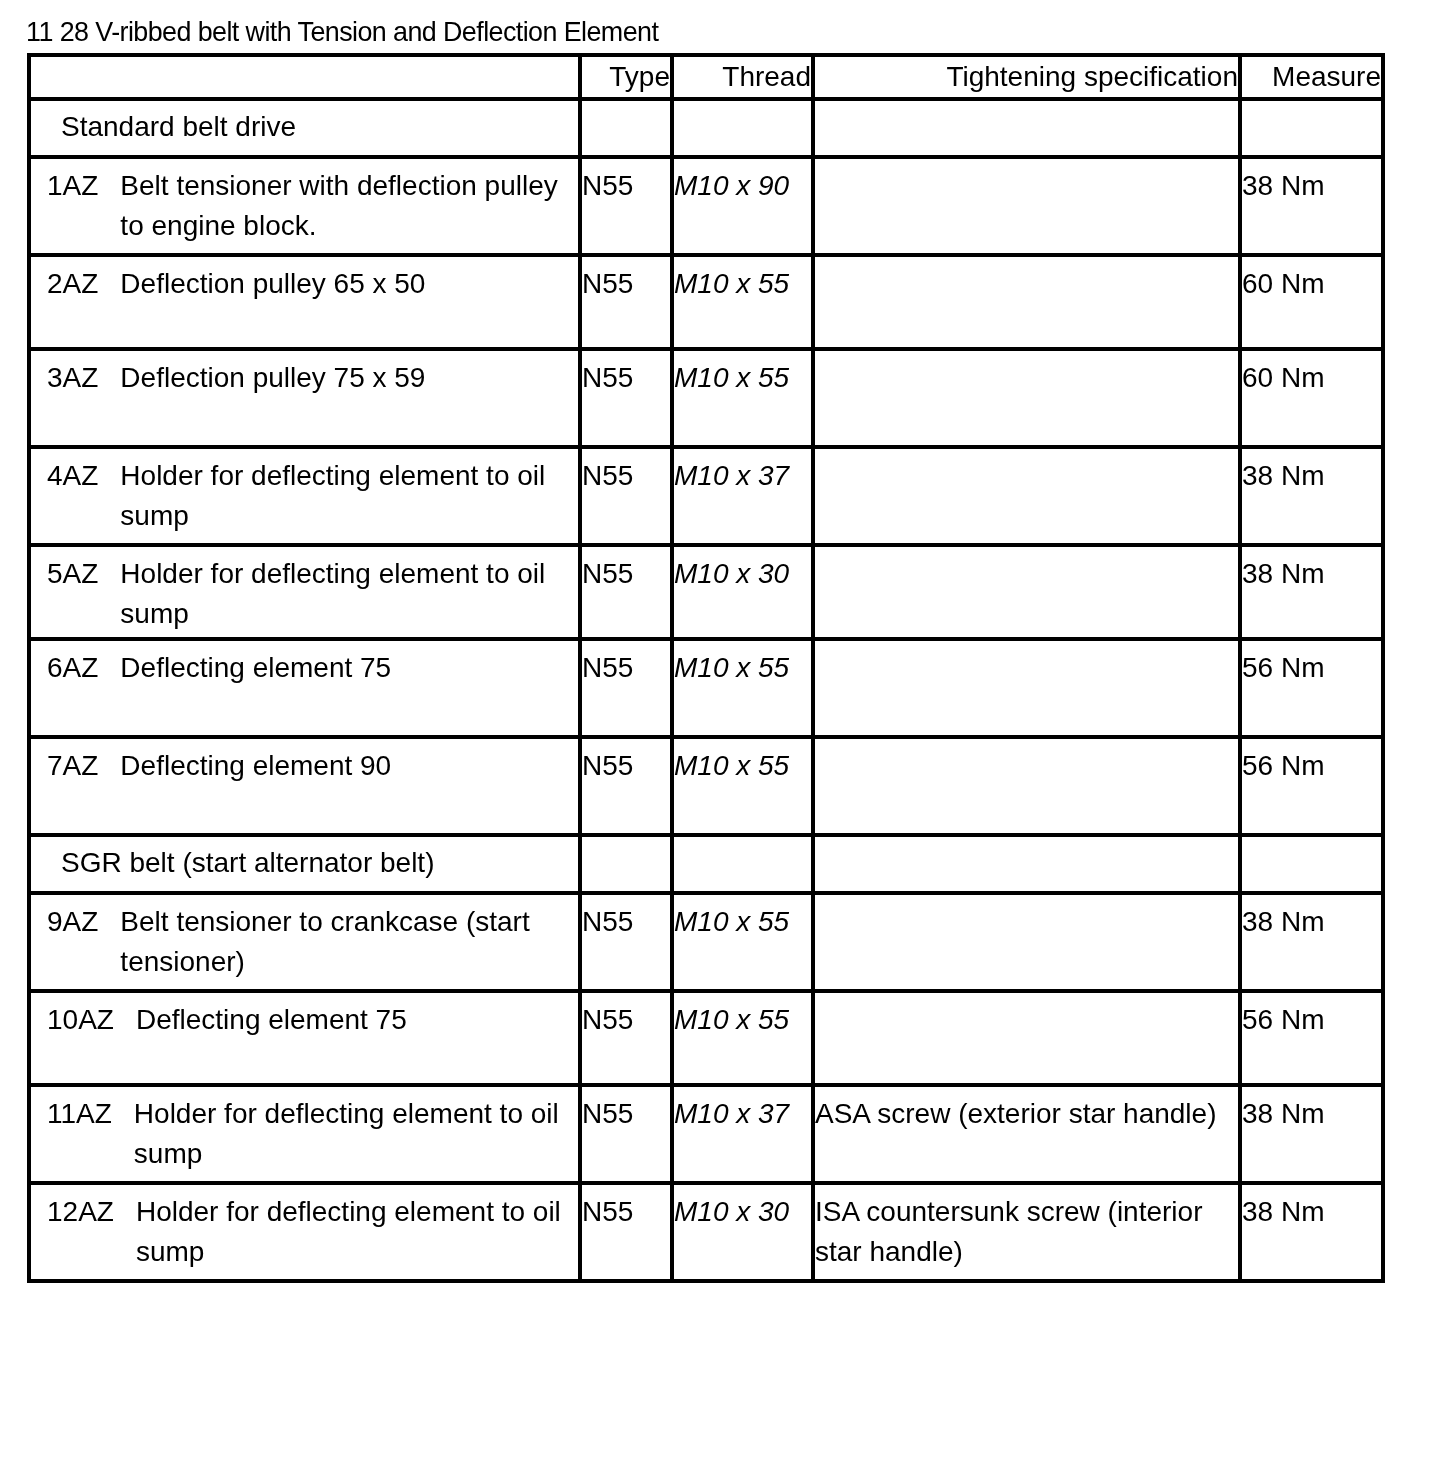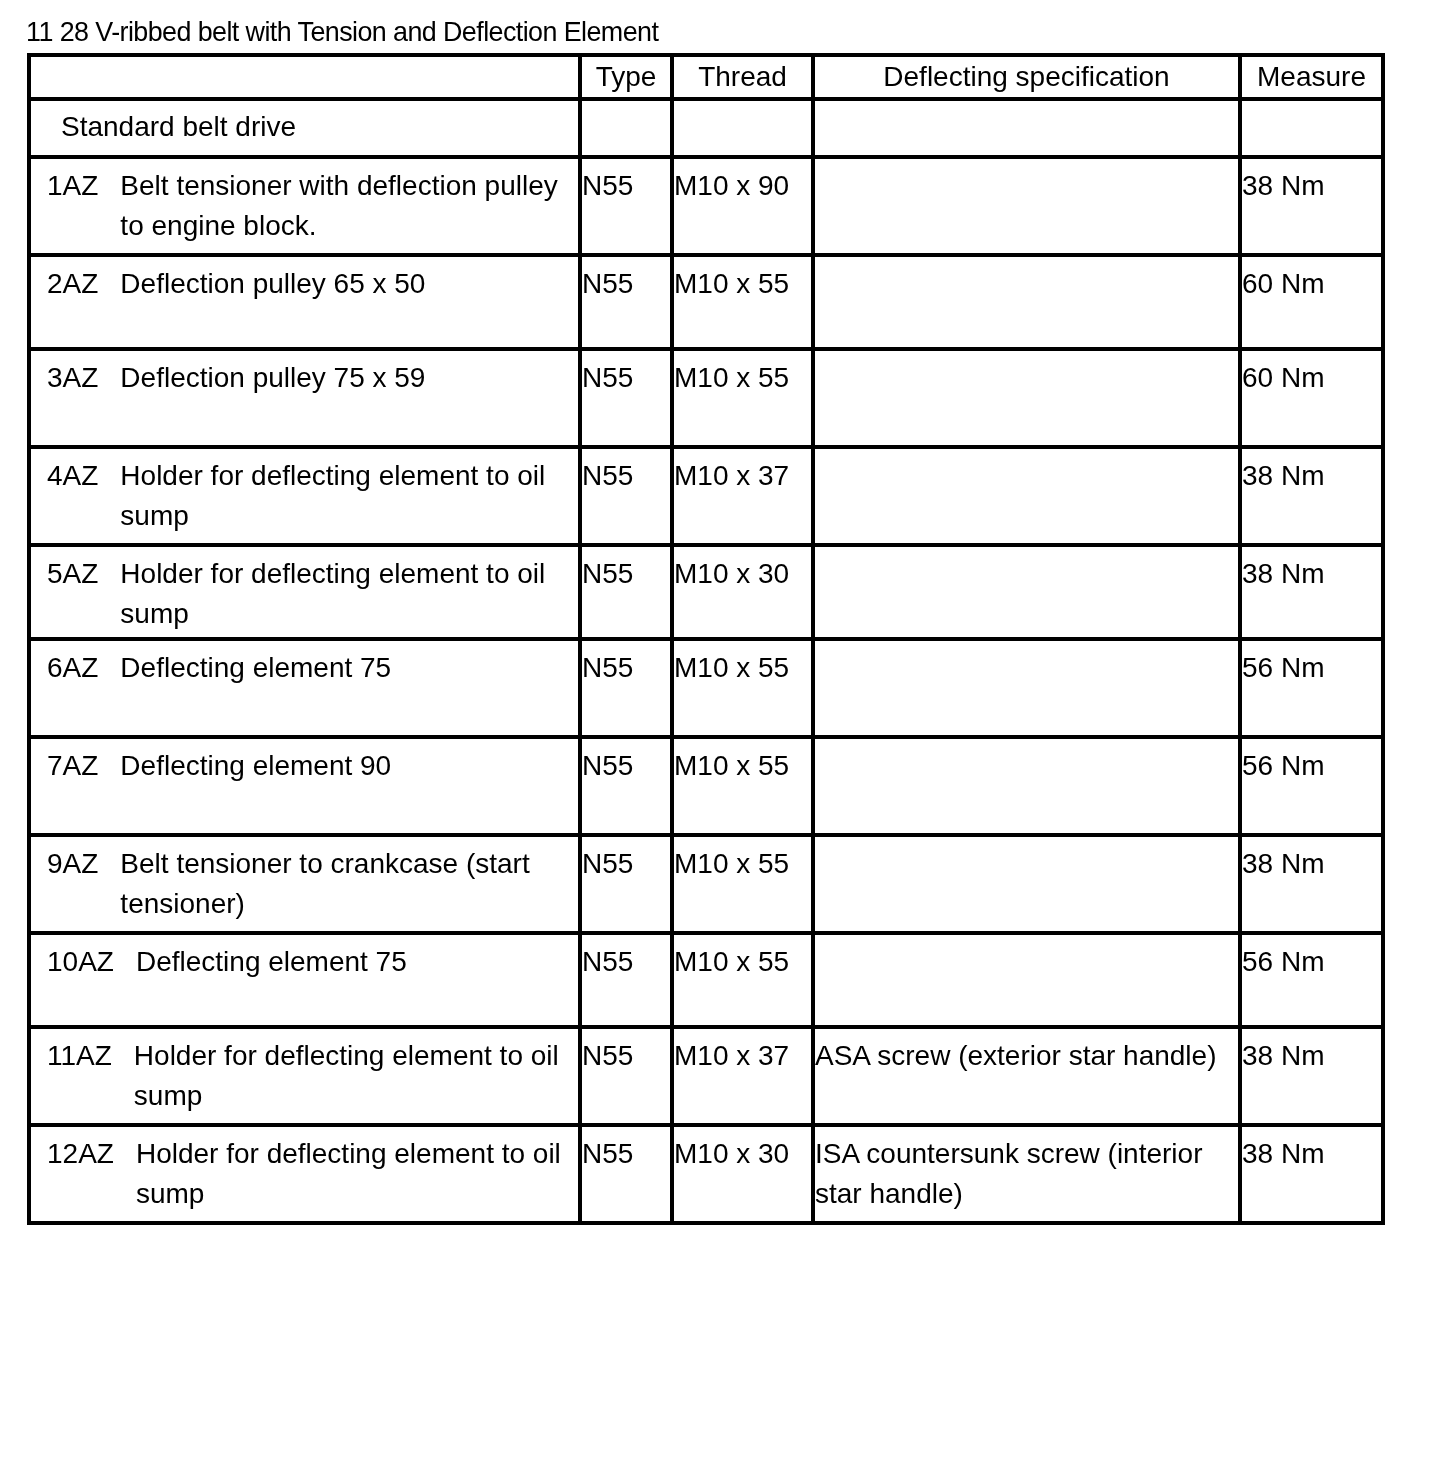--- a/index.html
+++ b/index.html
@@ -22,35 +22,35 @@
   table.spec td, table.spec th {
     border: 4px solid #000;
     vertical-align: top;
     padding: 0;
     font-size: 28px;
     line-height: 40px;
     font-weight: normal;
     overflow: hidden;
   }
   table.spec th {
-    height: 40px; vertical-align: middle; text-align: center;
+    height: 40px; vertical-align: middle; text-align: right;
     white-space: nowrap;
   }
   th.h-type { padding-left: 20px; }
   th.h-thread { padding-left: 20px; margin-top: 48px; }
   th.h-spec { padding-left: 20px; }
   th.h-measure { padding-left: 22px; }
   tr.section td { height: 48px; }
   tr.section td.sec-label { padding-left: 30px; padding-top: 6px; line-height: 40px; }
   tr.item td { padding-top: 7px; }
   .item-cell { position: relative; display: flex; }
   .item-id { padding-left: 16px; flex: 0 0 auto; }
   .item-desc { flex: 1; padding-left: 22px; }
   td.type-cell { padding-left: 4px; }
-  td.thread-cell { padding-left: 4px; }
+  td.thread-cell { padding-left: 4px; font-style: italic; }
   td.spec-cell { padding-left: 22px; }
   td.measure-cell { padding-left: 4px; }
   tr.h90 td { height: 87px; }
   tr.h85 td { height: 83px; margin-left: 32px; }
 </style>
 </head>
 <body>
 
 <div class="title">11 28 V-ribbed belt with Tension and Deflection Element</div>
 
@@ -60,21 +60,21 @@
     <col style="width:92px">
     <col style="width:141px">
     <col style="width:427px">
     <col style="width:143px">
   </colgroup>
   <thead>
     <tr>
       <th></th>
       <th class="h-type">Type</th>
       <th class="h-thread">Thread</th>
-      <th class="h-spec">Deflecting specification</th>
+      <th class="h-spec">Tightening specification</th>
       <th class="h-measure">Measure</th>
     </tr>
   </thead>
   <tbody id="tbody">
       <tr class="section">
         <td class="sec-label">Standard belt drive</td>
         <td></td>
         <td></td>
         <td></td>
         <td></td>
@@ -156,20 +156,27 @@
           <div class="item-cell">
             <span class="item-id">7AZ</span>
             <span class="item-desc">Deflecting element 90</span>
           </div>
         </td>
         <td class="type-cell">N55</td>
         <td class="thread-cell" style="word-break: normal;">M10 x 55</td>
         <td class="spec-cell"></td>
         <td class="measure-cell">56 Nm</td>
       </tr>
+      <tr class="section">
+        <td class="sec-label">SGR belt (start alternator belt)</td>
+        <td></td>
+        <td></td>
+        <td></td>
+        <td></td>
+      </tr>
       <tr class="item h90">
         <td>
           <div class="item-cell">
             <span class="item-id">9AZ</span>
             <span class="item-desc">Belt tensioner to crankcase (start tensioner)</span>
           </div>
         </td>
         <td class="type-cell">N55</td>
         <td class="thread-cell" style="word-break: normal;">M10 x 55</td>
         <td class="spec-cell"></td>

